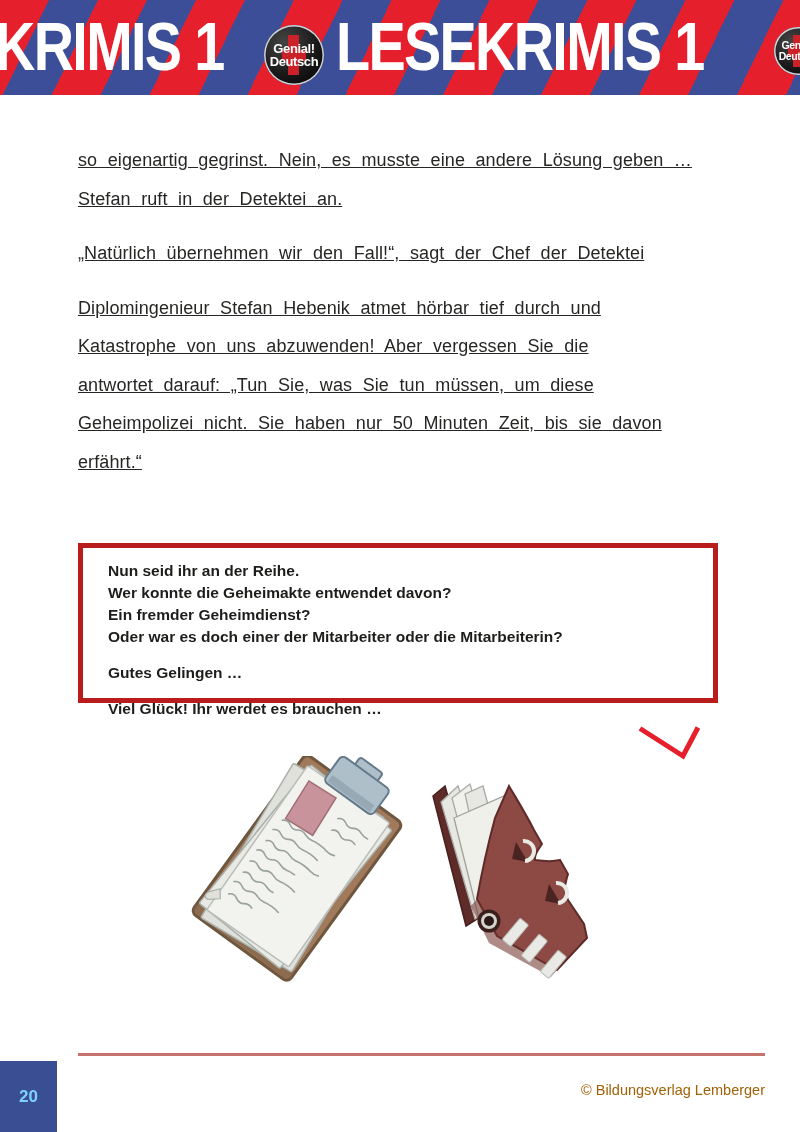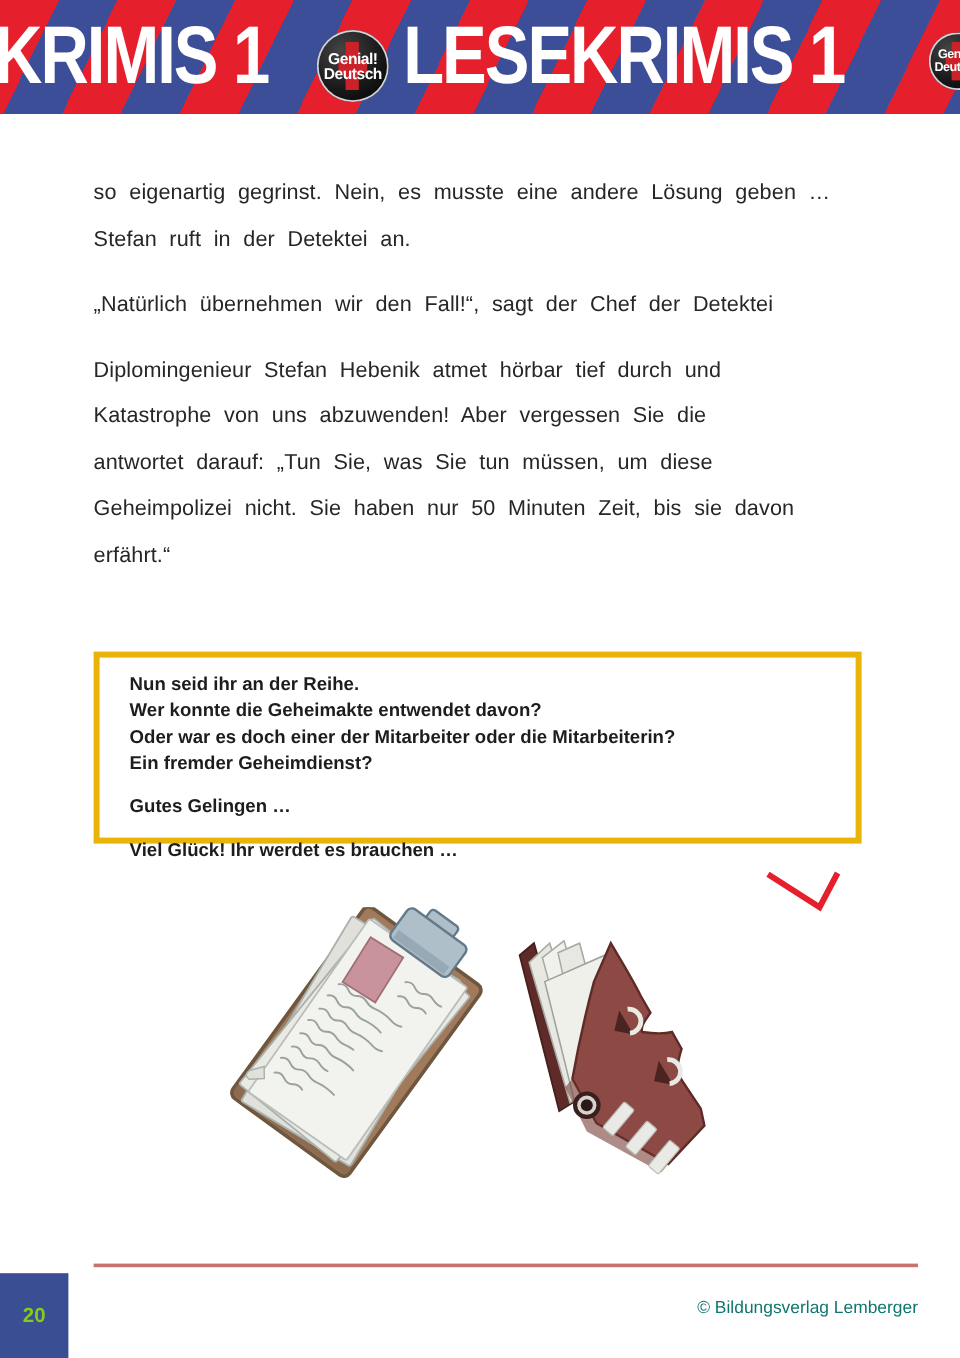--- a/index.html
+++ b/index.html
@@ -33,48 +33,48 @@
   .l1 .plus-h{width:24px;height:11px;left:18px;top:25px;}
   .l2 .plus-v{width:9px;height:32px;left:19px;top:8px;}
   .l2 .plus-h{width:19px;height:9px;left:14px;top:20px;}
   .logo-text{position:relative;text-align:center;color:#fff;font-weight:bold;}
   .l1 .logo-text{font-size:13px;line-height:13.5px;letter-spacing:-0.4px;}
   .l2 .logo-text{font-size:10.5px;line-height:11px;letter-spacing:-0.4px;}
   .logo-text span{display:block;}
 
   
   .story{position:absolute;left:78px;top:141px;width:680px;color:#262624;}
-  .para{margin:0 0 16px 0;padding:0;}
+  .para{margin:0 0 16px 0;padding:0;text-decoration:underline;}
   .line{
     display:block;white-space:nowrap;font-size:18px;line-height:38.5px;
     word-spacing:0.3em;letter-spacing:0.1px;
   }
 
   
   .bubble{
     position:absolute;left:78px;top:543px;width:640px;height:160px;
-    box-sizing:border-box;border:5px solid #eab308;background:#fff;
+    box-sizing:border-box;border:5px solid #b91c1c;background:#fff;
     padding:12px 0 0 25px;color:#1d1d1b;
   }
   .b-line{font-size:15.5px;font-weight:bold;line-height:22px;min-height:22px;white-space:nowrap;}
   .b-gap{min-height:14px;height:14px;}
   .bubble-tail{position:absolute;left:641px;top:726px;overflow:visible;}
 
   
   .illustration{position:absolute;left:182px;top:756px;}
 
   
   .footer-rule{position:absolute;left:78px;top:1053px;width:687px;height:3px;background:#c5736c;}
   .page-number-block{
     position:absolute;left:0;top:1061px;width:57px;height:71px;background:#3a4f93;
     display:flex;align-items:center;justify-content:center;
-    color:#84cc16;font-size:17px;font-weight:bold;
+    color:#7dd3fc;font-size:17px;font-weight:bold;
   }
   .footer-left{position:absolute;left:78px;top:1134px;font-size:14.5px;color:#5b6b79;}
-  .footer-right{position:absolute;right:35px;top:1082px;font-size:14.5px;color:#0f766e;}
+  .footer-right{position:absolute;right:35px;top:1082px;font-size:14.5px;color:#a16207;}
 </style>
 </head>
 <body>
 
 <div class="page">
 
   <header class="banner">
     <span class="h-title t1">LESEKRIMIS 1</span>
     <span class="h-title t2">LESEKRIMIS 1</span>
     <div class="logo l1">
@@ -108,22 +108,22 @@
       <span class="line">Katastrophe von uns abzuwenden! Aber vergessen Sie die</span>
       <span class="line">antwortet darauf: „Tun Sie, was Sie tun müssen, um diese</span>
       <span class="line">Geheimpolizei nicht. Sie haben nur 50 Minuten Zeit, bis sie davon</span>
       <span class="line">erfährt.“</span>
     </p>
   </section>
 
   <div class="bubble">
     <div class="b-line">Nun seid ihr an der Reihe.</div>
     <div class="b-line">Wer konnte die Geheimakte entwendet davon?</div>
+    <div class="b-line">Ein fremder Geheimdienst?</div>
     <div class="b-line">Oder war es doch einer der Mitarbeiter oder die Mitarbeiterin?</div>
-    <div class="b-line">Ein fremder Geheimdienst?</div>
     <div class="b-line b-gap"></div>
     <div class="b-line">Gutes Gelingen …</div>
     <div class="b-line b-gap"></div>
     <div class="b-line">Viel Glück! Ihr werdet es brauchen …</div>
   </div>
   <svg class="bubble-tail" width="64" height="36" viewBox="0 0 64 36">
     <polygon points="0,0 58,0 56,6 42,30 2,6" fill="#ffffff"></polygon>
     <path d="M-1,2.5 L42,30 L57,1.5" fill="none" stroke="#e5202c" stroke-width="5" stroke-linejoin="miter"></path>
   </svg>
 

